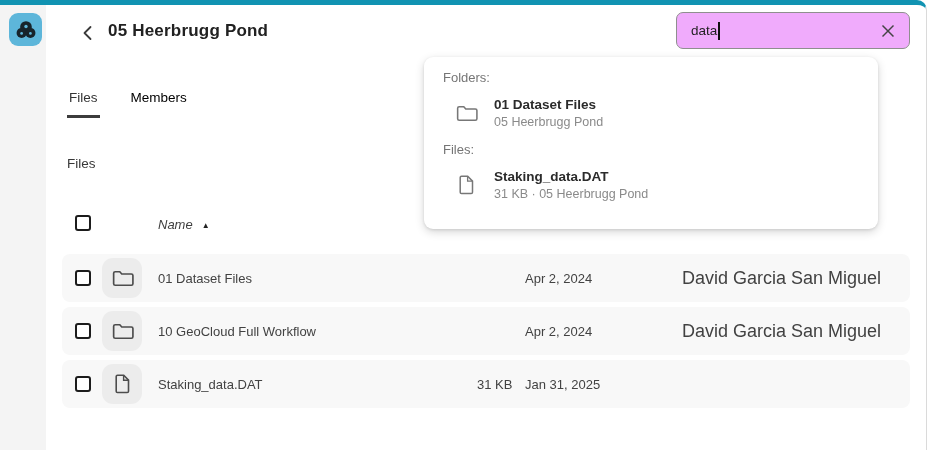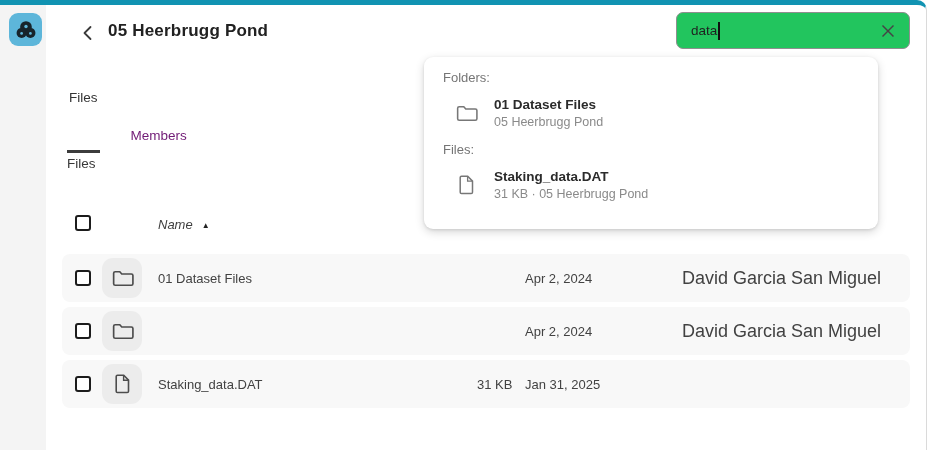--- a/index.html
+++ b/index.html
@@ -40,21 +40,21 @@
   }
   .page-title {
     position: absolute; left:108px; top:21px;
     font-size: 17px; font-weight: 600; color: #212121;
     letter-spacing: .2px;
   }
   
   .search-box {
     position: absolute; left:676px; top:12px;
     width: 234px; height: 37px;
-    background: #22c55e;
+    background: #f0abfc;
     border: 1.5px solid #8f8f8f;
     border-radius: 7px;
     display: flex; align-items: center;
     padding: 0 13px 0 14px;
     z-index: 6;
   }
   .search-text { font-size: 13.5px; color: #1f1f1f; }
   .caret {
     width: 1.5px; height: 18px; background: #111;
     margin-left: 1px;
@@ -78,21 +78,21 @@
     margin: 12px 0 13px 10px;
     cursor: pointer;
   }
   .dd-icon { width: 26px; height: 26px; flex: none; display:flex; align-items:center; justify-content:center; }
   .dd-title { font-size: 13.5px; font-weight: 600; color: #2b2b2b; }
   .dd-sub { font-size: 12.5px; color: #8a8a8a; margin-top: 3px; }
   
   .tabs { position: absolute; left: 67px; top: 90px; display: flex; gap: 29px; }
   .tab { font-size: 13.5px; padding: 0 2px 10px 2px; cursor: pointer; }
   .tab.active { color: #333333; font-weight: 500; border-bottom: 3px solid #3c3c3c; }
-  .tab.inactive { color: #701a75; margin-top: 38px; }
+  .tab.inactive { color: #000000; }
   
   .section-label { position: absolute; left: 67px; top: 156px; font-size: 13.5px; font-weight: 500; color: #383838; }
   
   .table-header { position: absolute; left: 62px; top: 213px; width: 848px; height: 24px; }
   .checkbox {
     width: 16px; height: 16px;
     border: 2px solid #1c1c1c; border-radius: 3px;
     background: #fff; cursor: pointer; flex: none;
   }
   .table-header .checkbox { position: absolute; left: 13px; top: 2px; }
@@ -223,20 +223,21 @@
 
   <div class="row">
     <div class="checkbox"></div>
     <div class="icon-box">
       <span>
         <svg width="25" height="25" viewBox="0 0 24 24">
           <path d="M3.5 7c0-.8.7-1.5 1.5-1.5h4.4l1.9 2.2h9.2c.8 0 1.5.7 1.5 1.5v7.8c0 .8-.7 1.5-1.5 1.5H5c-.8 0-1.5-.7-1.5-1.5V7z" fill="none" stroke="#4c4c4c" stroke-width="1.6"></path>
         </svg>
       </span>
     </div>
+    <span class="cell-name">10 GeoCloud Full Workflow</span>
     <span class="cell-size"></span>
     <span class="cell-date">Apr 2, 2024</span>
     <span class="cell-owner">David Garcia San Miguel</span>
   </div>
 
   <div class="row">
     <div class="checkbox"></div>
     <div class="icon-box">
       <span>
         <svg width="24" height="24" viewBox="0 0 24 24">

